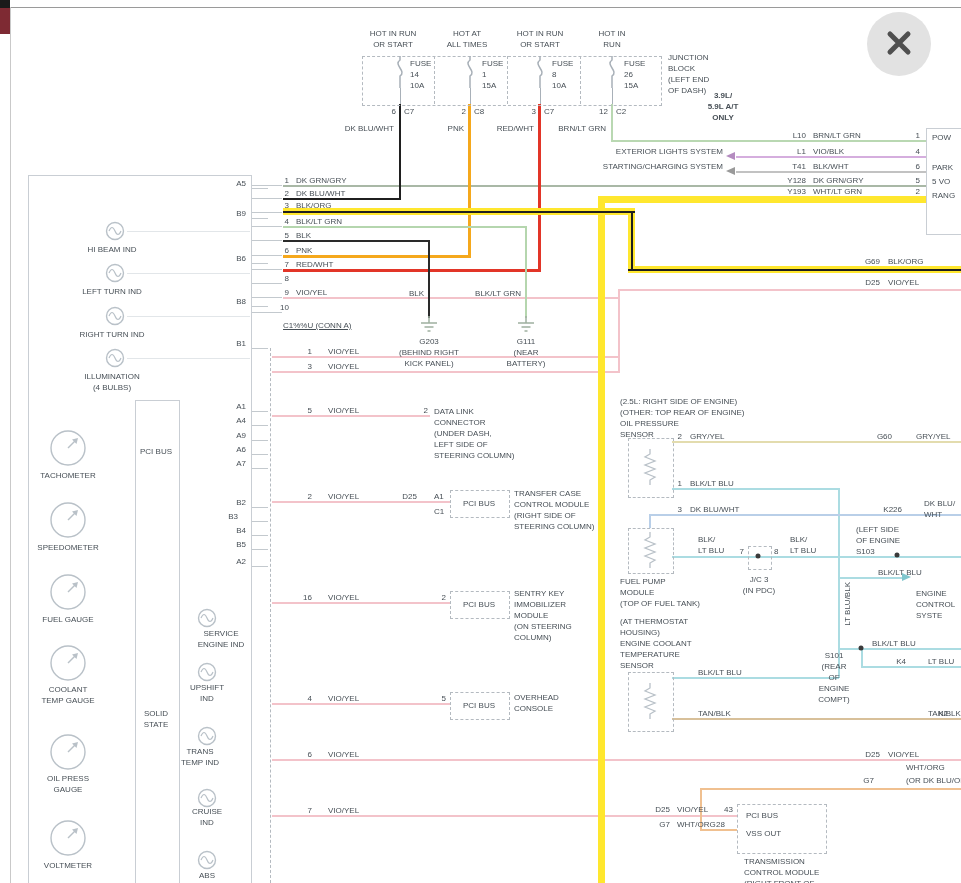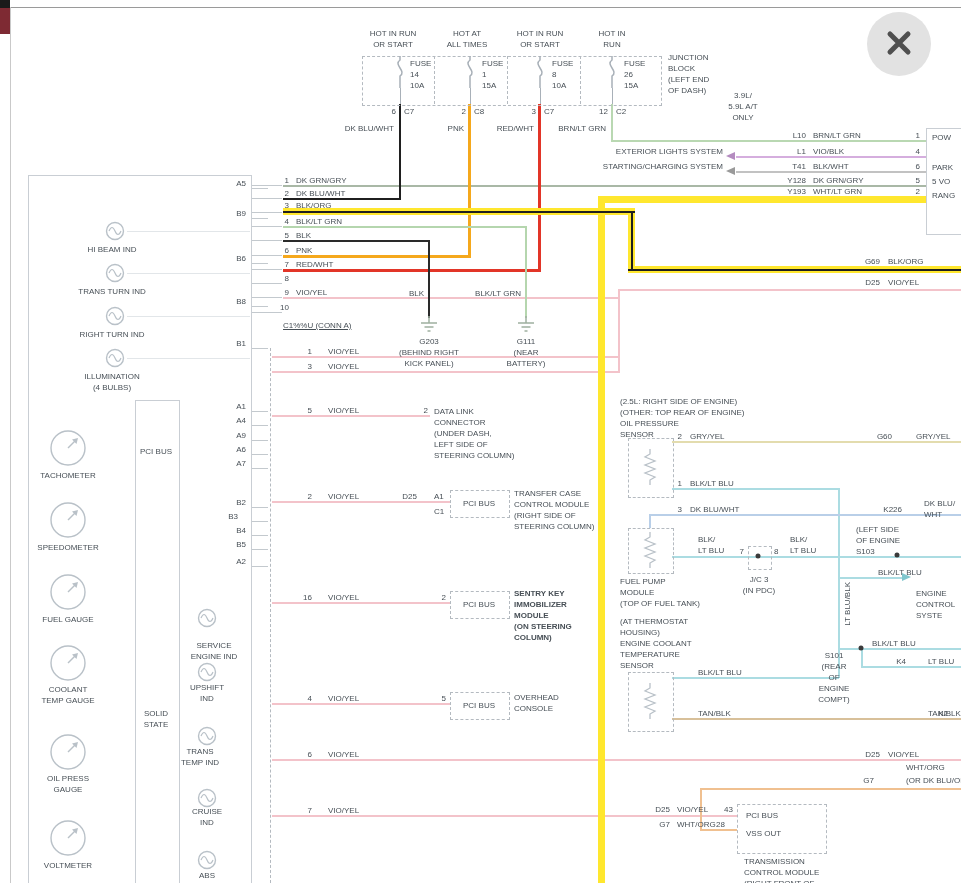--- a/index.html
+++ b/index.html
@@ -160,21 +160,21 @@
       <div class="lb ar" style="left: 466px; top: 106px;">2</div>
       <div class="lb" style="left: 474px; top: 106px;">C8</div>
       <div class="lb ar" style="left: 536px; top: 106px;">3</div>
       <div class="lb" style="left: 544px; top: 106px;">C7</div>
       <div class="lb ar" style="left: 608px; top: 106px;">12</div>
       <div class="lb" style="left: 616px; top: 106px;">C2</div>
       <div class="lb ar" style="left: 394px; top: 123px;">DK BLU/WHT</div>
       <div class="lb ar" style="left: 464px; top: 123px;">PNK</div>
       <div class="lb ar" style="left: 534px; top: 123px;">RED/WHT</div>
       <div class="lb ar" style="left: 606px; top: 123px;">BRN/LT GRN</div>
-      <div class="lb ac" style="left: 743px; top: 90px;">3.9L/
+      <div class="lb ac" style="left: 723px; top: 90px; font-weight: bold;">3.9L/
 5.9L A/T
 ONLY</div>
       <div class="lb ar" style="left: 806px; top: 130px;">L10</div>
       <div class="lb" style="left: 813px; top: 130px;">BRN/LT GRN</div>
       <div class="lb ar" style="left: 920px; top: 130px;">1</div>
       <div class="lb ar" style="left: 723px; top: 146px;">EXTERIOR LIGHTS SYSTEM</div>
       <div class="lb ar" style="left: 806px; top: 146px;">L1</div>
       <div class="lb" style="left: 813px; top: 146px;">VIO/BLK</div>
       <div class="lb ar" style="left: 920px; top: 146px;">4</div>
       <div class="lb ar" style="left: 723px; top: 161px;">STARTING/CHARGING SYSTEM</div>
@@ -205,36 +205,36 @@
       <div class="lb ar" style="left: 289px; top: 245px;">6</div>
       <div class="lb" style="left: 296px; top: 245px;">PNK</div>
       <div class="lb ar" style="left: 289px; top: 259px;">7</div>
       <div class="lb" style="left: 296px; top: 259px;">RED/WHT</div>
       <div class="lb ar" style="left: 289px; top: 273px;">8</div>
       <div class="lb ar" style="left: 289px; top: 287px;">9</div>
       <div class="lb" style="left: 296px; top: 287px;">VIO/YEL</div>
       <div class="lb ar" style="left: 289px; top: 302px;">10</div>
       <div class="lb u" style="left: 283px; top: 320px;">C1%%U (CONN A)</div>
       <div class="lb ac" style="left: 112px; top: 244px;">HI BEAM IND</div>
-      <div class="lb ac" style="left: 112px; top: 286px;">TRANS TURN IND</div>
+      <div class="lb ac" style="left: 112px; top: 286px;">LEFT TURN IND</div>
       <div class="lb ac" style="left: 112px; top: 329px;">RIGHT TURN IND</div>
       <div class="lb ac" style="left: 112px; top: 371px;">ILLUMINATION
 (4 BULBS)</div>
       <div class="lb ac" style="left: 68px; top: 470px;">TACHOMETER</div>
       <div class="lb ac" style="left: 68px; top: 542px;">SPEEDOMETER</div>
       <div class="lb ac" style="left: 68px; top: 614px;">FUEL GAUGE</div>
       <div class="lb ac" style="left: 68px; top: 684px;">COOLANT
 TEMP GAUGE</div>
       <div class="lb ac" style="left: 68px; top: 773px;">OIL PRESS
 GAUGE</div>
       <div class="lb ac" style="left: 68px; top: 860px;">VOLTMETER</div>
       <div class="lb ac" style="left: 156px; top: 446px;">PCI BUS</div>
       <div class="lb ac" style="left: 156px; top: 708px;">SOLID
 STATE</div>
-      <div class="lb ac" style="left: 214px; top: 628px; margin-top: 12px;">SERVICE
+      <div class="lb ac" style="left: 221px; top: 628px;">SERVICE
 ENGINE IND</div>
       <div class="lb ac" style="left: 207px; top: 682px;">UPSHIFT
 IND</div>
       <div class="lb ac" style="left: 200px; top: 746px;">TRANS
 TEMP IND</div>
       <div class="lb ac" style="left: 207px; top: 806px;">CRUISE
 IND</div>
       <div class="lb ac" style="left: 207px; top: 870px;">ABS
 IND</div>
       <div class="lb ar" style="left: 246px; top: 178px;">A5</div>
@@ -271,21 +271,21 @@
       <div class="lb" style="left: 434px; top: 506px;">C1</div>
       <div class="lb ac" style="left: 479px; top: 498px;">PCI BUS</div>
       <div class="lb" style="left: 514px; top: 488px;">TRANSFER CASE
 CONTROL MODULE
 (RIGHT SIDE OF
 STEERING COLUMN)</div>
       <div class="lb ar" style="left: 312px; top: 592px;">16</div>
       <div class="lb" style="left: 328px; top: 592px;">VIO/YEL</div>
       <div class="lb ar" style="left: 446px; top: 592px;">2</div>
       <div class="lb ac" style="left: 479px; top: 599px;">PCI BUS</div>
-      <div class="lb" style="left: 514px; top: 588px; font-weight: bold;">SENTRY KEY
+      <div class="lb" style="left: 514px; top: 588px;">SENTRY KEY
 IMMOBILIZER
 MODULE
 (ON STEERING
 COLUMN)</div>
       <div class="lb ar" style="left: 312px; top: 693px;">4</div>
       <div class="lb" style="left: 328px; top: 693px;">VIO/YEL</div>
       <div class="lb ar" style="left: 446px; top: 693px;">5</div>
       <div class="lb ac" style="left: 479px; top: 700px;">PCI BUS</div>
       <div class="lb" style="left: 514px; top: 692px;">OVERHEAD
 CONSOLE</div>

